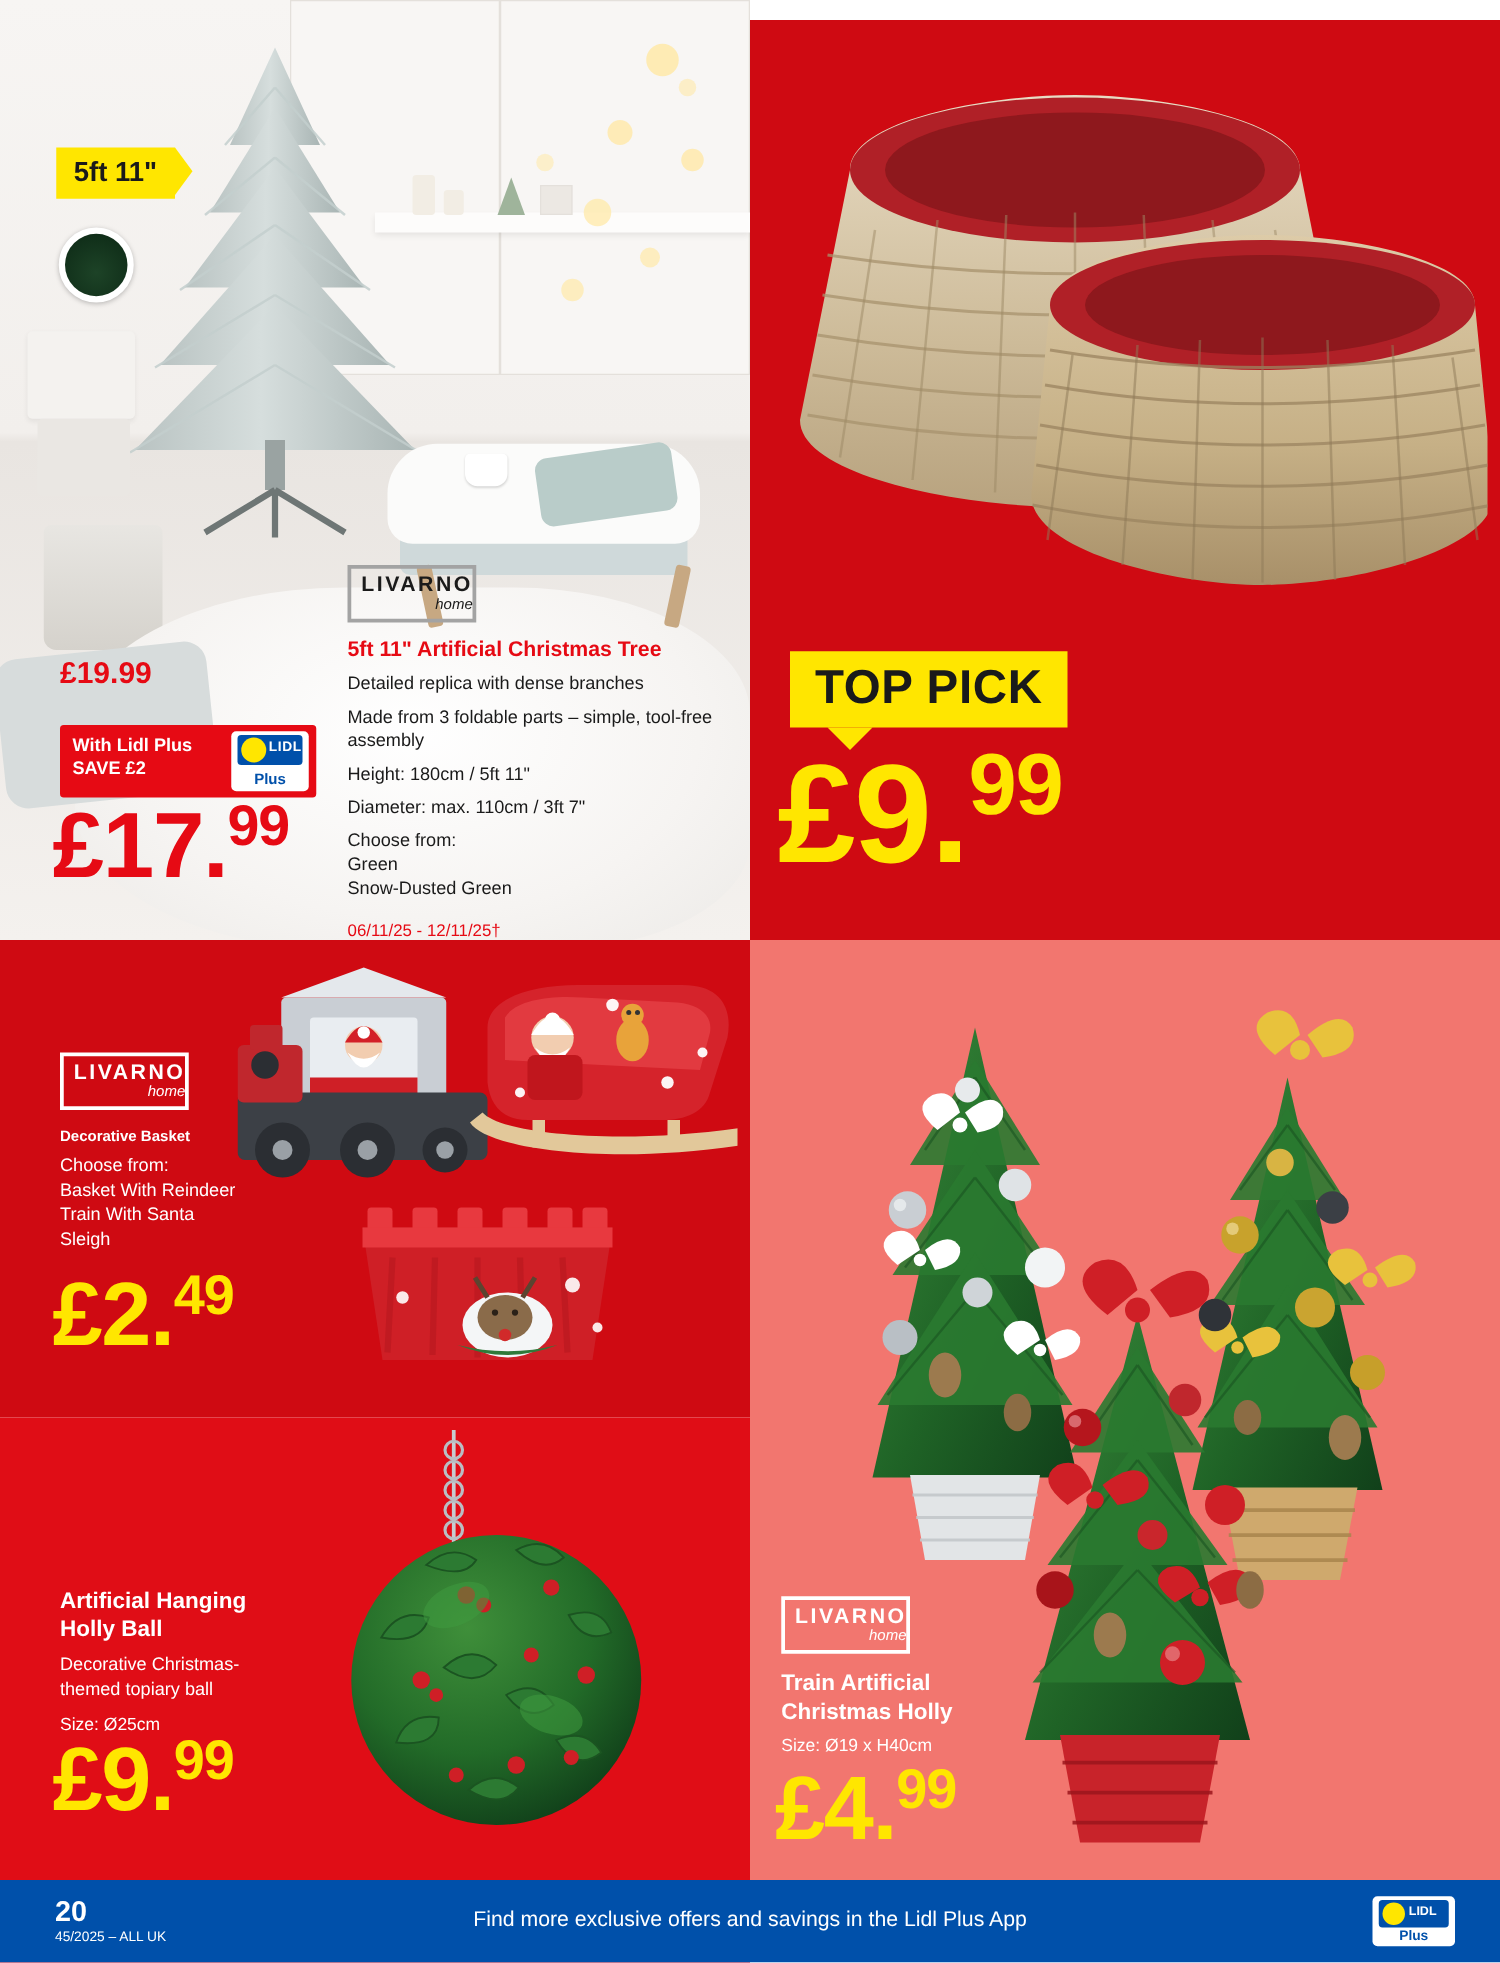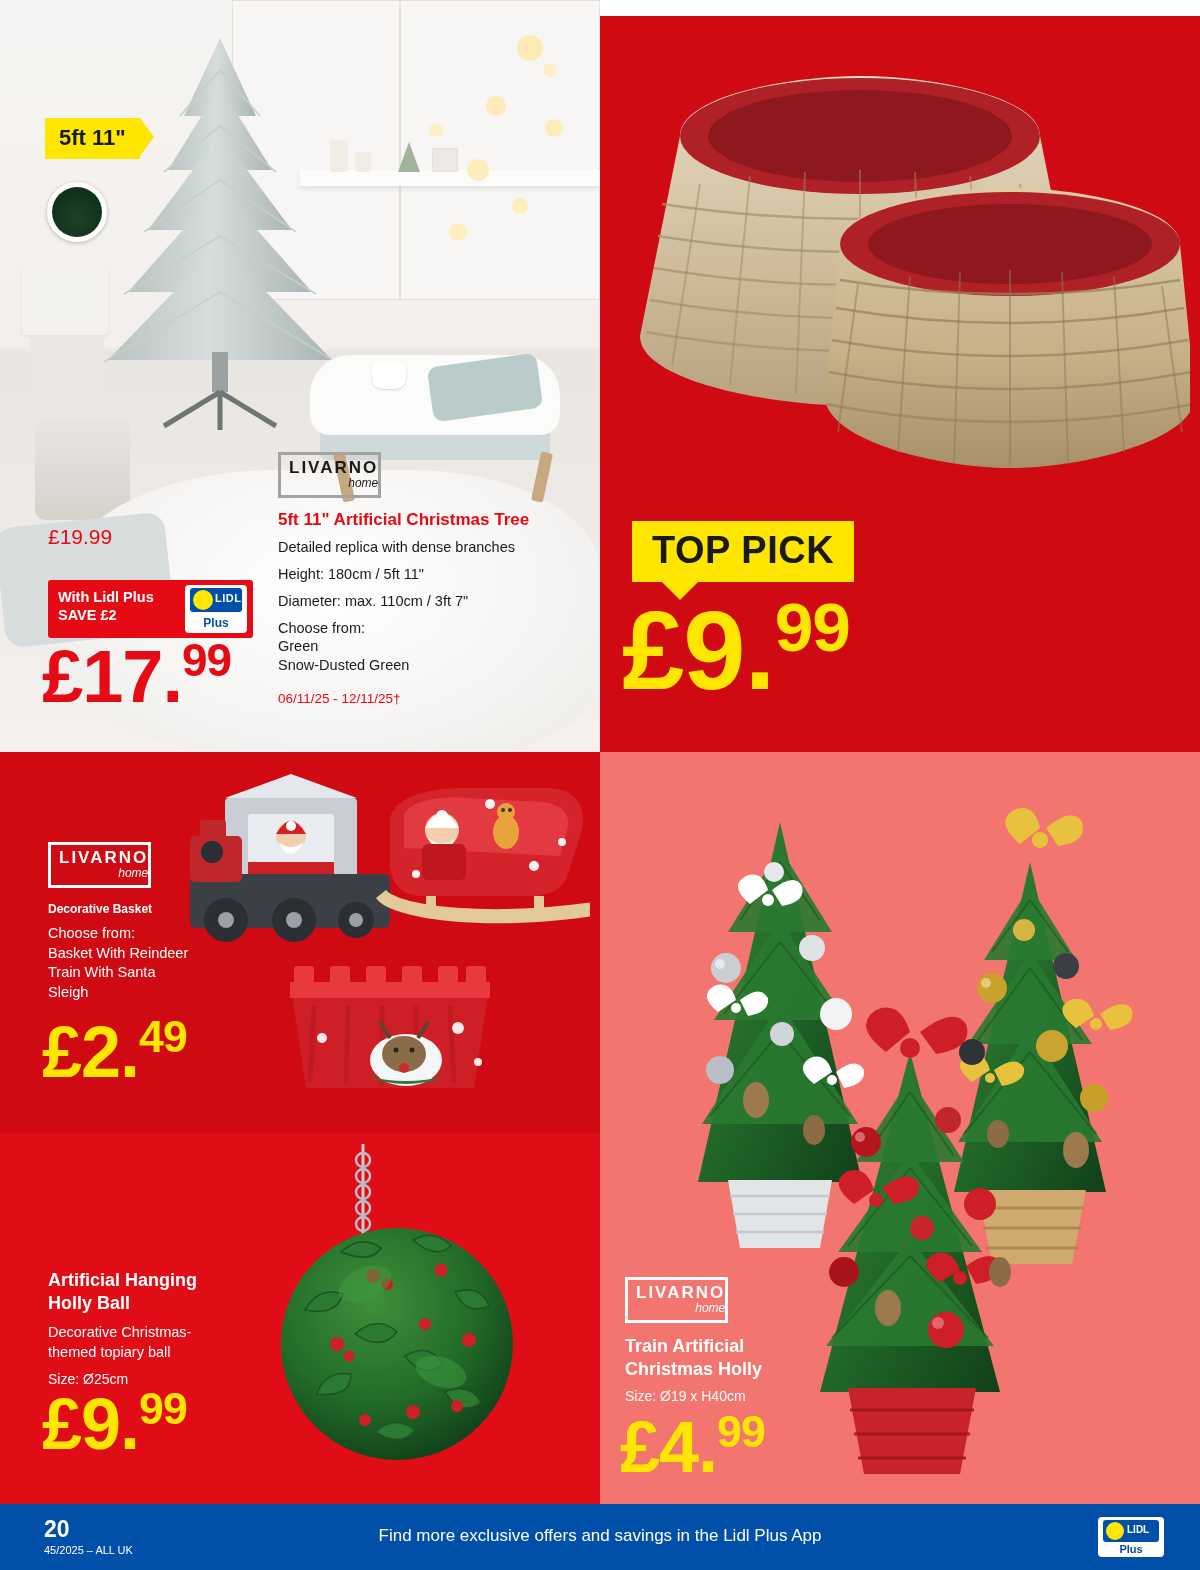--- a/index.html
+++ b/index.html
@@ -105,21 +105,21 @@
   }
 
   .info-tree { position: absolute; left: 278px; top: 452px; width: 300px; z-index: 7; }
   .info-tree .title { color: #e60a14; font-weight: 700; font-size: 17px; margin-top: 12px; }
   .info-tree .desc { color: #1a1a1a; font-size: 14.5px; line-height: 1.3; margin-top: 8px; }
   .info-tree .desc p { margin-bottom: 8px; }
   .info-tree .dates { color: #e60a14; font-size: 13.5px; margin-top: 10px; }
 
   .oldprice {
     position: absolute; left: 48px; top: 525px; z-index: 7;
-    color: #e60a14; font-size: 21px; font-weight: 400;
+    color: #e60a14; font-size: 24px; font-weight: 700;
   }
   .plusbox {
     position: absolute; left: 48px; top: 580px; width: 205px; height: 58px; z-index: 7;
     background: #e60a14; border-radius: 3px;
   }
   .plusbox .txt { position: absolute; left: 10px; top: 8px; color: #fff; font-size: 14.5px; font-weight: 700; line-height: 1.25; }
   .lidlplus-logo {
     position: absolute; right: 6px; top: 5px; width: 62px; height: 48px;
     background: #fff; border-radius: 4px;
   }
@@ -291,20 +291,21 @@
     </div>
 
     <div class="info-tree">
       <div class="livarno">
         <span class="l1">LIVARNO</span>
         <span class="l2">home</span>
       </div>
       <div class="title">5ft 11" Artificial Christmas Tree</div>
       <div class="desc">
         <p>Detailed replica with dense branches</p>
+        <p>Made from 3 foldable parts – simple, tool-free assembly</p>
         <p>Height: 180cm / 5ft 11"</p>
         <p>Diameter: max. 110cm / 3ft 7"</p>
         <p style="margin-bottom:0">Choose from:</p>
         <p style="margin-bottom:0">Green</p>
         <p style="margin-bottom:16px">Snow-Dusted Green</p>
       </div>
       <div class="dates">06/11/25 - 12/11/25†</div>
     </div>
 
     <div class="oldprice">£19.99</div>

